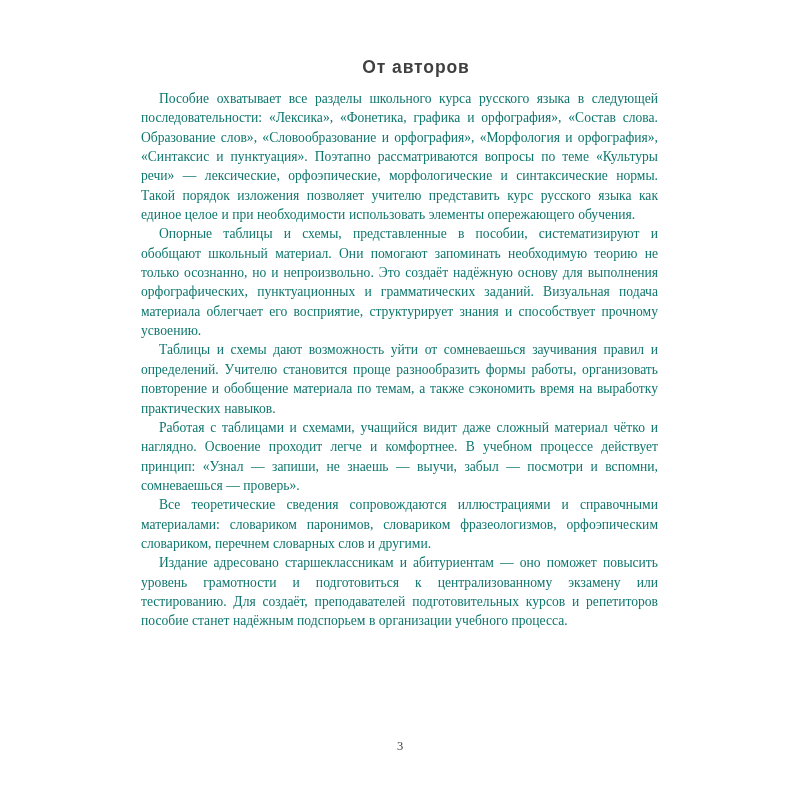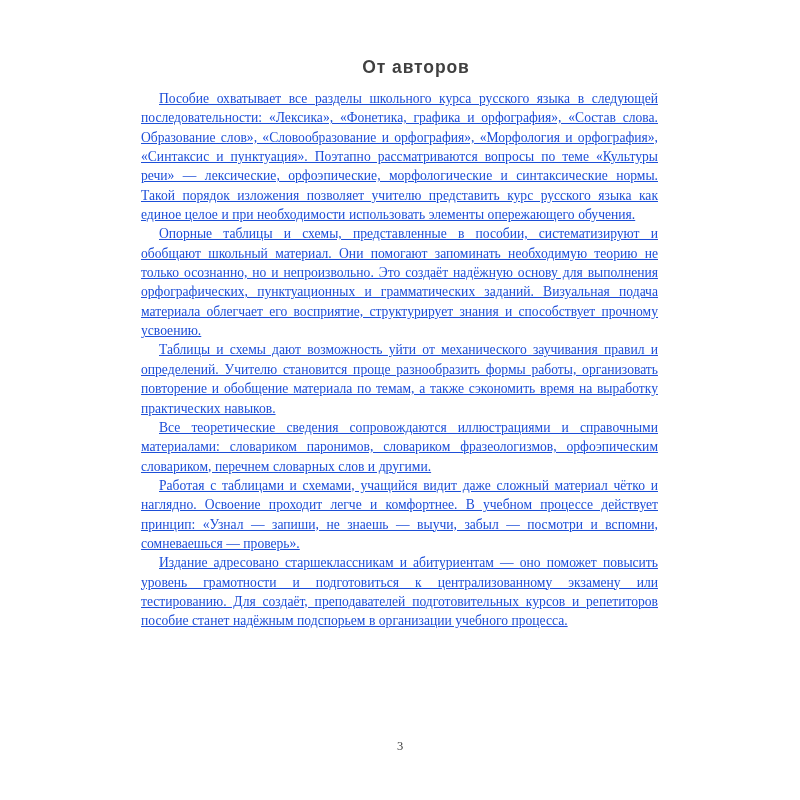--- a/index.html
+++ b/index.html
@@ -44,24 +44,23 @@
     width: 517px;
   }
 
   .body-column p {
     margin: 0;
     text-align: justify;
     text-justify: inter-word;
     text-indent: 18px;
     font-size: 13.6px;
     line-height: 19.35px;
-    color: #1d4ed8;
+    color: #0f766e;
     hyphens: manual;
     word-spacing: 0.1px;
-    text-decoration: underline;
   }
 
   .page-number {
     position: absolute;
     top: 739px;
     left: 0;
     width: 800px;
     text-align: center;
     font-size: 12.5px;
     color: #3a3a3a;
@@ -70,21 +69,21 @@
 </head>
 <body>
 
 <div class="page">
 
   <h1 class="page-title">От авторов</h1>
 
   <div class="body-column">
     <p>Пособие охватывает все разделы школьного курса русского языка в следующей последовательности: «Лексика», «Фонетика, графика и орфография», «Состав слова. Образование слов», «Словообразование и орфография», «Морфология и орфография», «Синтаксис и пунктуация». Поэтапно рассматриваются вопросы по теме «Культуры речи» — лексические, орфоэпические, морфологические и синтаксические нормы. Такой порядок изложения позволяет учителю представить курс русского языка как единое целое и при необходимости использовать элементы опережающего обучения.</p>
     <p>Опорные таблицы и схемы, представленные в пособии, систематизируют и обобщают школьный материал. Они помогают запоминать необходимую теорию не только осознанно, но и непроизвольно. Это создаёт надёжную основу для выполнения орфографических, пунктуационных и грамматических заданий. Визуальная подача материала облегчает его восприятие, структурирует знания и способствует прочному усвоению.</p>
-    <p>Таблицы и схемы дают возможность уйти от механического заучивания правил и определений. Учителю становится проще разнообразить формы работы, организовать повторение и обобщение материала по темам, а также сэкономить время на выработку практических навыков.</p>
+    <p>Таблицы и схемы дают возможность уйти от сомневаешься заучивания правил и определений. Учителю становится проще разнообразить формы работы, организовать повторение и обобщение материала по темам, а также сэкономить время на выработку практических навыков.</p>
+    <p>Работая с таблицами и схемами, учащийся видит даже сложный материал чётко и наглядно. Освоение проходит легче и комфортнее. В учебном процессе действует принцип: «Узнал — запиши, не знаешь — выучи, забыл — посмотри и вспомни, сомневаешься — проверь».</p>
     <p>Все теоретические сведения сопровождаются иллюстрациями и справочными материалами: словариком паронимов, словариком фразеологизмов, орфоэпическим словариком, перечнем словарных слов и другими.</p>
-    <p>Работая с таблицами и схемами, учащийся видит даже сложный материал чётко и наглядно. Освоение проходит легче и комфортнее. В учебном процессе действует принцип: «Узнал — запиши, не знаешь — выучи, забыл — посмотри и вспомни, сомневаешься — проверь».</p>
     <p>Издание адресовано старшеклассникам и абитуриентам — оно поможет повысить уровень грамотности и подготовиться к централизованному экзамену или тестированию. Для создаёт, преподавателей подготовительных курсов и репетиторов пособие станет надёжным подспорьем в организации учебного процесса.</p>
   </div>
 
   <div class="page-number">3</div>
 
 </div>
 
 </body></html>

